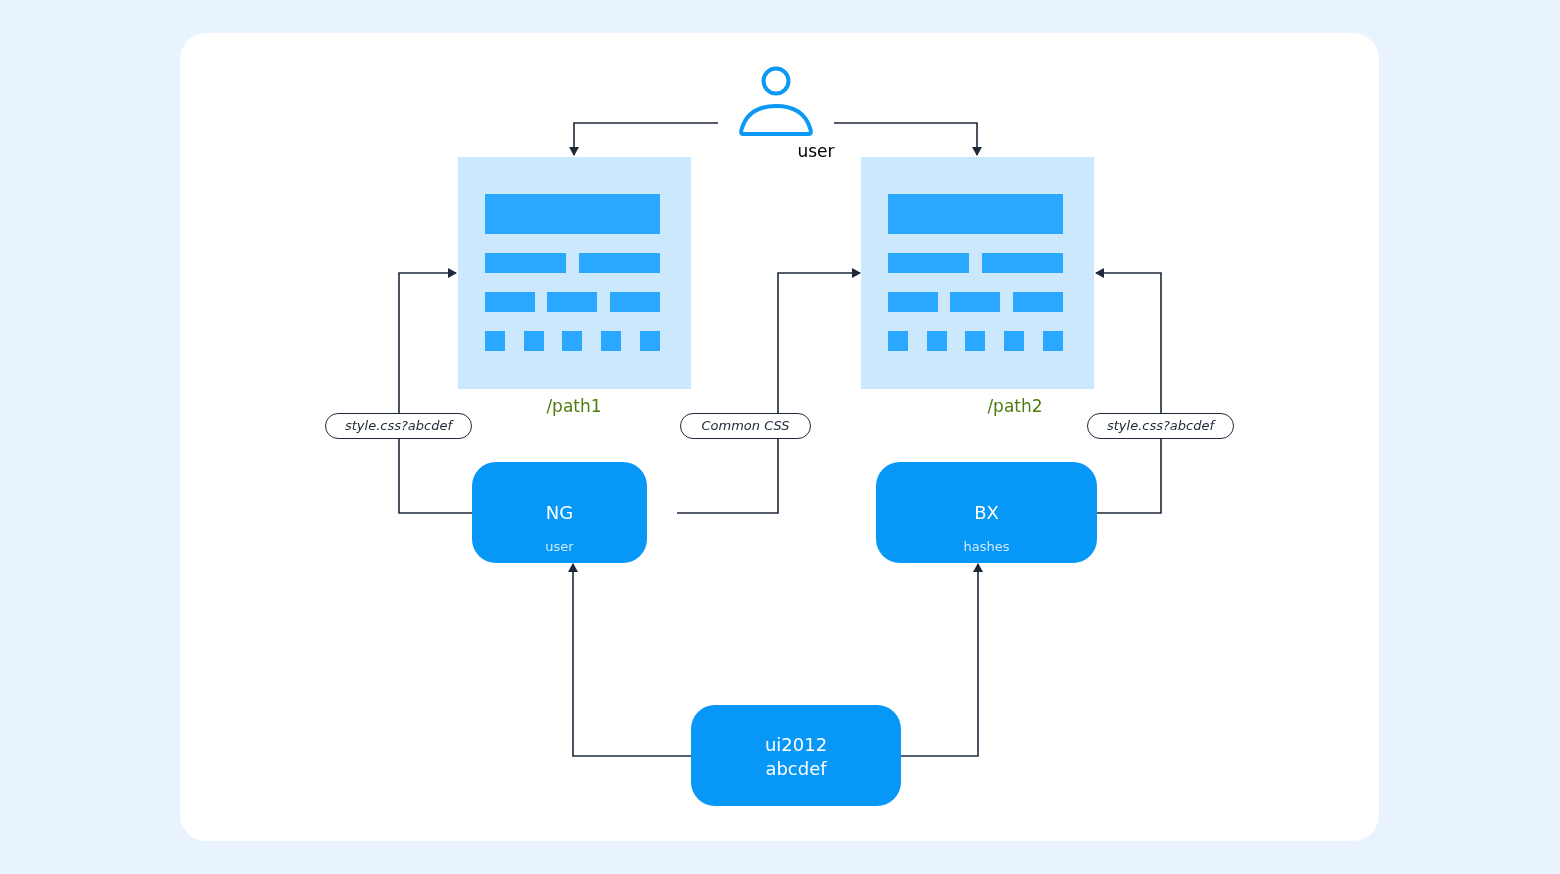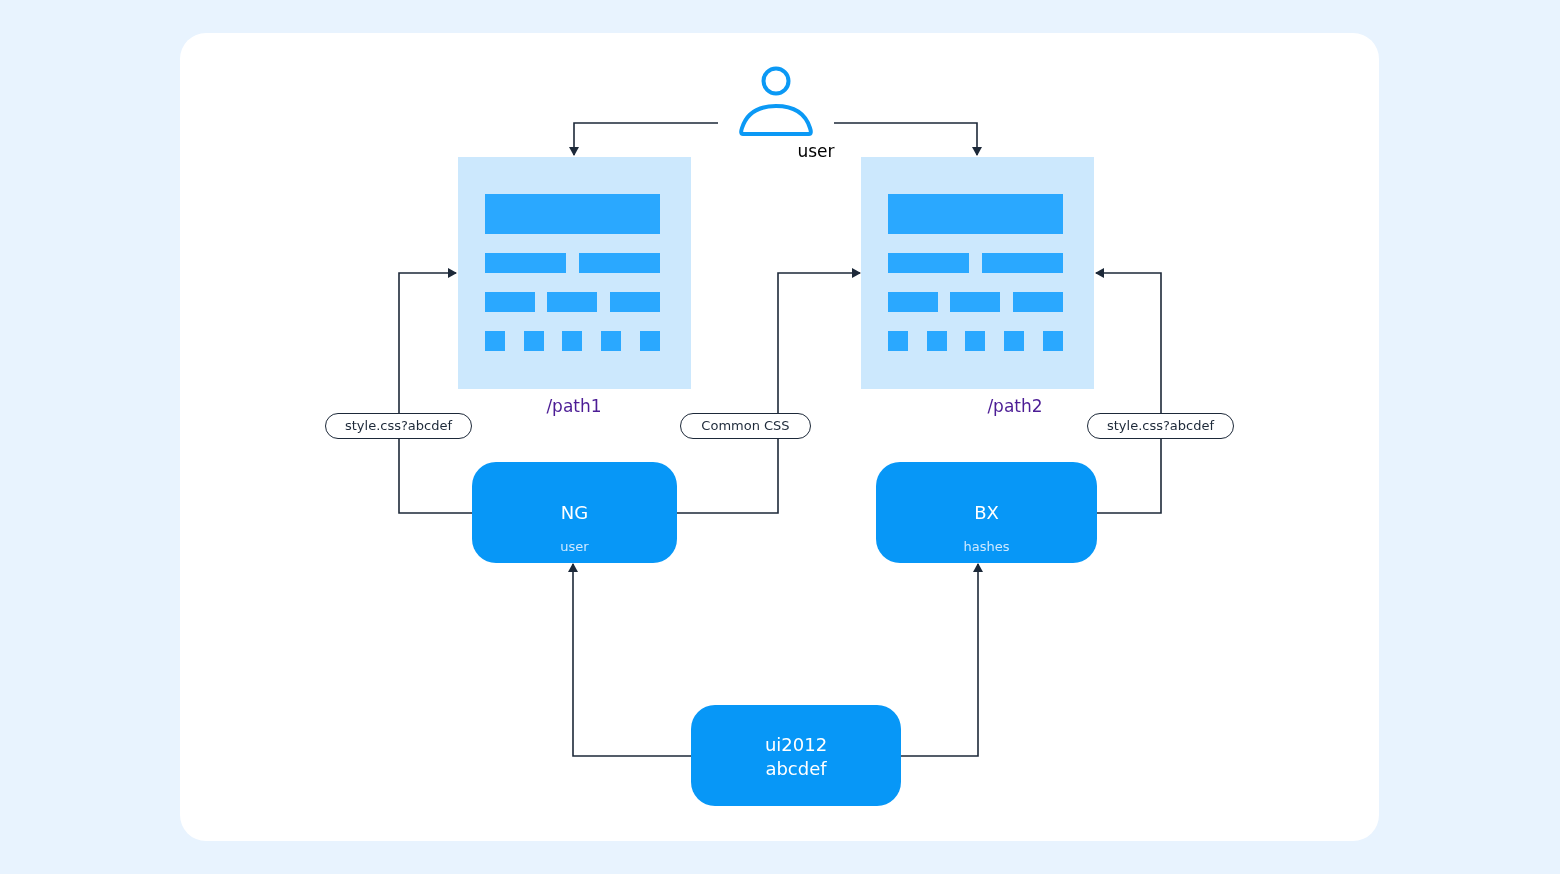--- a/index.html
+++ b/index.html
@@ -14,28 +14,29 @@
     position: absolute; left: 180px; top: 33px;
     width: 1199px; height: 808px;
     background: #ffffff; border-radius: 26px;
   }
   svg.lines { position: absolute; left: 0; top: 0; }
   .page-mock {
     position: absolute; background: #cce8fd;
   }
   .page-mock .blk { position: absolute; background: #2aa8ff; }
   .caption {
-    position: absolute; color: #4c1d95; font-size: 17px;
+    position: absolute; color: #4d7c0f; font-size: 17px;
     text-align: center; width: 160px;
   }
   .pill {
     position: absolute; height: 26px; box-sizing: border-box;
     border: 1.5px solid #1d2939; border-radius: 14px; background: #fff;
     color: #1d2939; font-size: 13px; line-height: 23px; text-align: center;
     white-space: nowrap;
+    font-style: italic;
   }
   .node {
     position: absolute; background: #0797f7; border-radius: 24px;
     color: #ffffff; text-align: center;
   }
   .node .title { position: absolute; left: 0; right: 0; font-size: 18px; }
   .node .sub { position: absolute; left: 0; right: 0; font-size: 13px; color: #cfe9ff; }
   .user-label {
     position: absolute; left: 776px; top: 141px; width: 80px; text-align: center;
     color: #000000; font-size: 17px;
@@ -104,21 +105,21 @@
   <div class="blk" style="left:104px;top:174px;width:20px;height:20px;"></div>
   <div class="blk" style="left:143px;top:174px;width:20px;height:20px;"></div>
   <div class="blk" style="left:182px;top:174px;width:20px;height:20px;"></div>
 </div>
 <div class="caption" style="left:935px;top:396px;">/path2</div>
 
 <div class="pill" style="left:325px;top:413px;width:147px;">style.css?abcdef</div>
 <div class="pill" style="left:680px;top:413px;width:131px;">Common CSS</div>
 <div class="pill" style="left:1087px;top:413px;width:147px;">style.css?abcdef</div>
 
-<div class="node" style="left:472px;top:462px;width:205px;height:101px;">
+<div class="node" style="left:472px;top:462px;width:175px;height:101px;">
   <div class="title" style="top:40px;">NG</div>
   <div class="sub" style="top:77px;">user</div>
 </div>
 
 <div class="node" style="left:876px;top:462px;width:221px;height:101px;">
   <div class="title" style="top:40px;">BX</div>
   <div class="sub" style="top:77px;">hashes</div>
 </div>
 
 <div class="node" style="left:691px;top:705px;width:210px;height:101px;">

